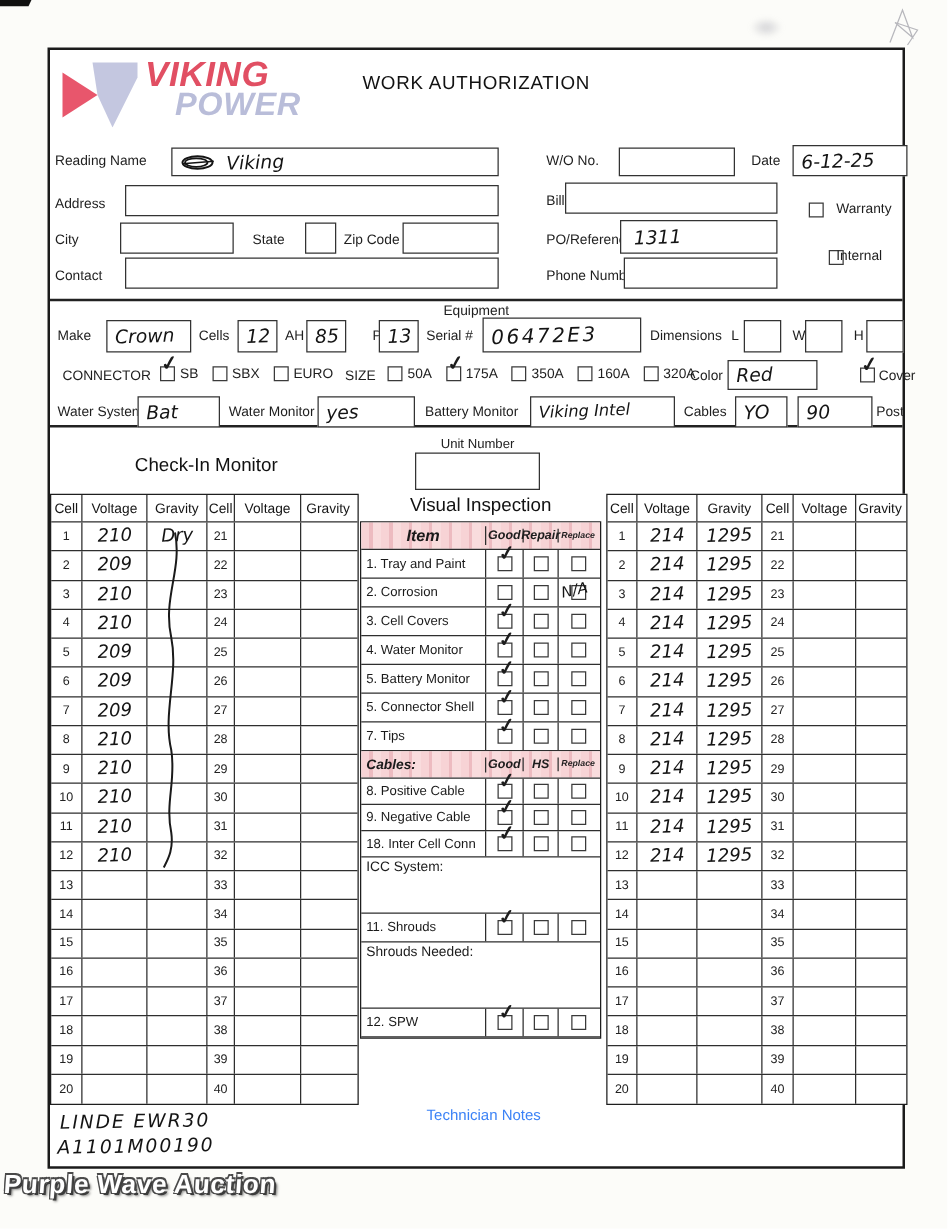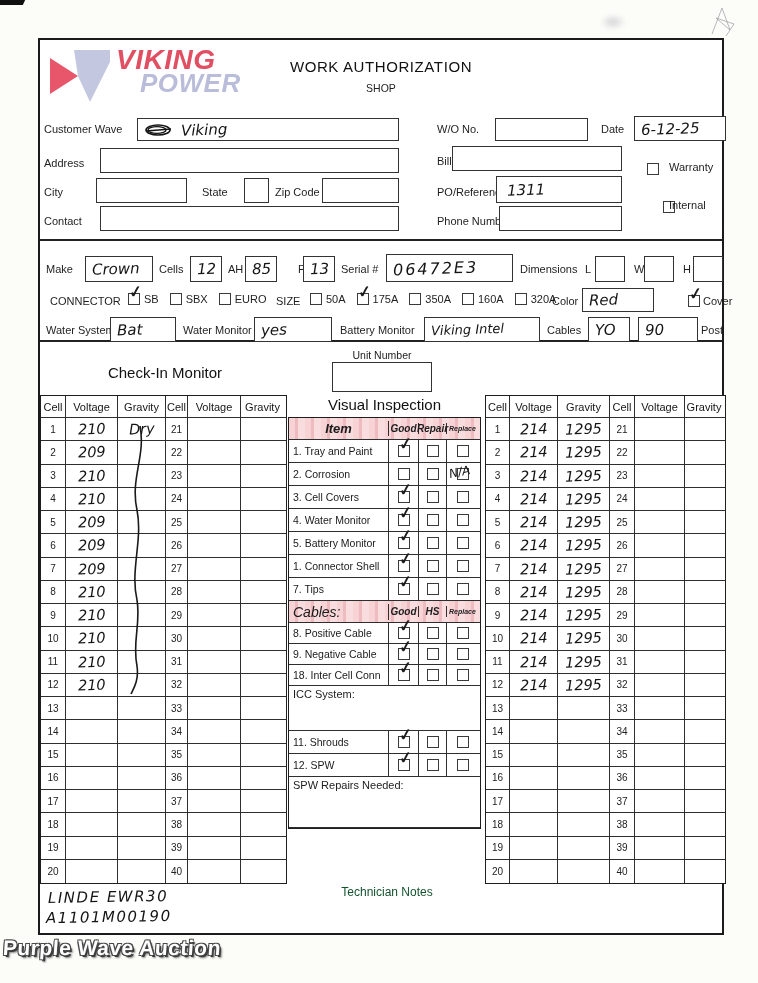--- a/index.html
+++ b/index.html
@@ -45,26 +45,26 @@
   
   .itable{position:absolute;left:248px;top:377px;width:193px;border:1.8px solid #1e1e1e;background:#fff;box-sizing:border-box;}
   .irow{display:flex;height:23px;border-bottom:1.2px solid #2e2e2e;box-sizing:border-box;}
   .crow{height:21px;}
   .hrow{height:22px;}
   .icell{border-right:1.2px solid #2e2e2e;box-sizing:border-box;display:flex;align-items:center;justify-content:center;position:relative;overflow:visible;}
   .icell:last-child{border-right:none;}
   .item{justify-content:flex-start;padding-left:4px;font-size:10.5px;color:#1a1a1a;}
   .pink{background:repeating-linear-gradient(90deg,#f7d3d5 0 6px,#edbbc0 6px 9px,#f9dcdd 9px 16px);align-items:center;}
   .hitem{font-size:13px;font-weight:bold;font-style:italic;justify-content:center;padding-left:0;}
-  .hcables{font-size:14px;font-weight:normal;font-style:italic;}
+  .hcables{font-size:11px;font-weight:bold;font-style:italic;}
   .hsm{font-size:10px;font-weight:bold;font-style:italic;}
   .htiny{font-size:7px;font-weight:bold;font-style:italic;}
   .noteblock{border-bottom:1.2px solid #2e2e2e;box-sizing:border-box;padding:2px 0 0 4px;font-size:11px;color:#1c1c1c;}
   .hwnote{position:absolute;font-family:"DejaVu Sans",sans-serif;font-style:italic;font-size:15px;letter-spacing:1.5px;color:#141414;transform:rotate(-1deg);}
-  .technotes{position:absolute;left:247px;top:845px;width:200px;text-align:center;font-size:12px;color:#14532d;}
+  .technotes{position:absolute;left:247px;top:845px;width:200px;text-align:center;font-size:12px;color:#3b82f6;}
   
   .watermark{position:absolute;left:3px;top:936px;font-size:21px;font-weight:bold;color:#ffffff;letter-spacing:.5px;
      transform:skewX(-4deg);
      text-shadow:-1px -1px 0 #4a4a4a,1px -1px 0 #4a4a4a,-1px 1px 0 #4a4a4a,2px 2px 0 #3c3c3c,3px 3px 2px rgba(0,0,0,.45);}
   .corner-mark{position:absolute;left:0;top:0;width:28px;height:5px;background:#101010;transform:skewX(-25deg) translateX(-4px);}
   .crease{position:absolute;left:591px;top:40px;width:3px;height:194px;background:rgba(214,203,160,.28);}
   .sm{position:absolute;border-radius:50%;filter:blur(2px);background:radial-gradient(closest-side,rgba(135,135,148,.34),rgba(135,135,148,0));}
   .scribble-svg{flex:none;}
 </style>
 </head>
@@ -98,24 +98,23 @@
       <svg width="64" height="56">
         <polygon points="26,4 62,4 62,16 42,56 30,30" fill="#c4c7e0"></polygon>
         <polygon points="2,12 30,30 2,48" fill="#e8566c"></polygon>
       </svg>
       <div class="logo-text">
         <div class="logo-l1">VIKING</div>
         <div class="logo-l2">POWER</div>
       </div>
     </div>
     <div class="title">WORK AUTHORIZATION</div>
-    <div class="subtitle">SHOP</div>
 
     
-    <div class="lbl" style="left:4px;top:83px;">Customer Wave</div>
+    <div class="lbl" style="left:4px;top:83px;">Reading Name</div>
     <div class="fbox" style="left:97px;top:78px;width:262px;height:23px;">
       <svg class="scribble-svg" width="30" height="16">
         <ellipse cx="14" cy="8" rx="12" ry="5" fill="none" stroke="#141414" stroke-width="1.6"></ellipse>
         <ellipse cx="13" cy="8" rx="9" ry="3.4" fill="none" stroke="#141414" stroke-width="1.4"></ellipse>
         <line x1="2" y1="9" x2="27" y2="7" stroke="#141414" stroke-width="1.4"></line>
       </svg>
       <span class="hw hw15" style="margin-left:7px;">Viking</span>
     </div>
     <div class="lbl" style="left:397px;top:83px;">W/O No.</div>
     <div class="fbox" style="left:455px;top:78px;width:93px;height:23px;"></div>
@@ -144,20 +143,21 @@
     <span class="cbw abs" style="left:607px;top:159px;"><span class="cb"></span></span>
     <div class="lbl" style="left:629px;top:159px;">Internal</div>
 
     <div class="lbl" style="left:4px;top:175px;">Contact</div>
     <div class="fbox" style="left:60px;top:166px;width:299px;height:25px;"></div>
     <div class="lbl" style="left:397px;top:175px;">Phone Number</div>
     <div class="fbox" style="left:459px;top:166px;width:123px;height:25px;"></div>
 
     
     <div class="equipment">
+      <div class="eq-title">Equipment</div>
 
       <div class="lbl" style="left:6px;top:22px;">Make</div>
       <div class="fbox" style="left:45px;top:15px;width:68px;height:26px;">
           <span class="hw hw15">Crown</span>
         </div>
       <div class="lbl" style="left:119px;top:22px;">Cells</div>
       <div class="fbox" style="left:150px;top:15px;width:32px;height:26px;">
           <span class="hw hw15">12</span>
         </div>
       <div class="lbl" style="left:188px;top:22px;">AH</div>
@@ -569,21 +569,21 @@
               <span class="cb"></span>
             </span>
           </div>
           <div class="icell" style="width: 31px;">
             <span class="cbw">
               <span class="cb"></span>
             </span>
           </div>
         </div>
         <div class="irow">
-          <div class="icell item" style="width: 100px;">1. Connector Shell</div>
+          <div class="icell item" style="width: 100px;">5. Connector Shell</div>
           <div class="icell" style="width: 30px;">
             <span class="cbw">
               <span class="cb"></span>
               <span class="ck">✓</span>
             </span>
           </div>
           <div class="icell" style="width: 28px;">
             <span class="cbw">
               <span class="cb"></span>
             </span>
@@ -689,40 +689,40 @@
             <span class="cbw">
               <span class="cb"></span>
             </span>
           </div>
           <div class="icell" style="width: 31px;">
             <span class="cbw">
               <span class="cb"></span>
             </span>
           </div>
         </div>
+        <div class="noteblock" style="height: 53px;">Shrouds Needed:</div>
         <div class="irow">
           <div class="icell item" style="width: 100px;">12. SPW</div>
           <div class="icell" style="width: 30px;">
             <span class="cbw">
               <span class="cb"></span>
               <span class="ck">✓</span>
             </span>
           </div>
           <div class="icell" style="width: 28px;">
             <span class="cbw">
               <span class="cb"></span>
             </span>
           </div>
           <div class="icell" style="width: 31px;">
             <span class="cbw">
               <span class="cb"></span>
             </span>
           </div>
         </div>
-        <div class="noteblock" style="height: 51px;">SPW Repairs Needed:</div>
       </div>
 
     <div class="rtable" id="oncharge-table" style="left:445px;width:241px;">
         <div class="rrow rhead">
           <div class="rcell rhc" style="width: 24px;">Cell</div>
           <div class="rcell rhc" style="width: 48px;">Voltage</div>
           <div class="rcell rhc" style="width: 52px;">Gravity</div>
           <div class="rcell rhc" style="width: 25px;">Cell</div>
           <div class="rcell rhc" style="width: 50px;">Voltage</div>
           <div class="rcell rhc" style="width: 38px;">Gravity</div>

